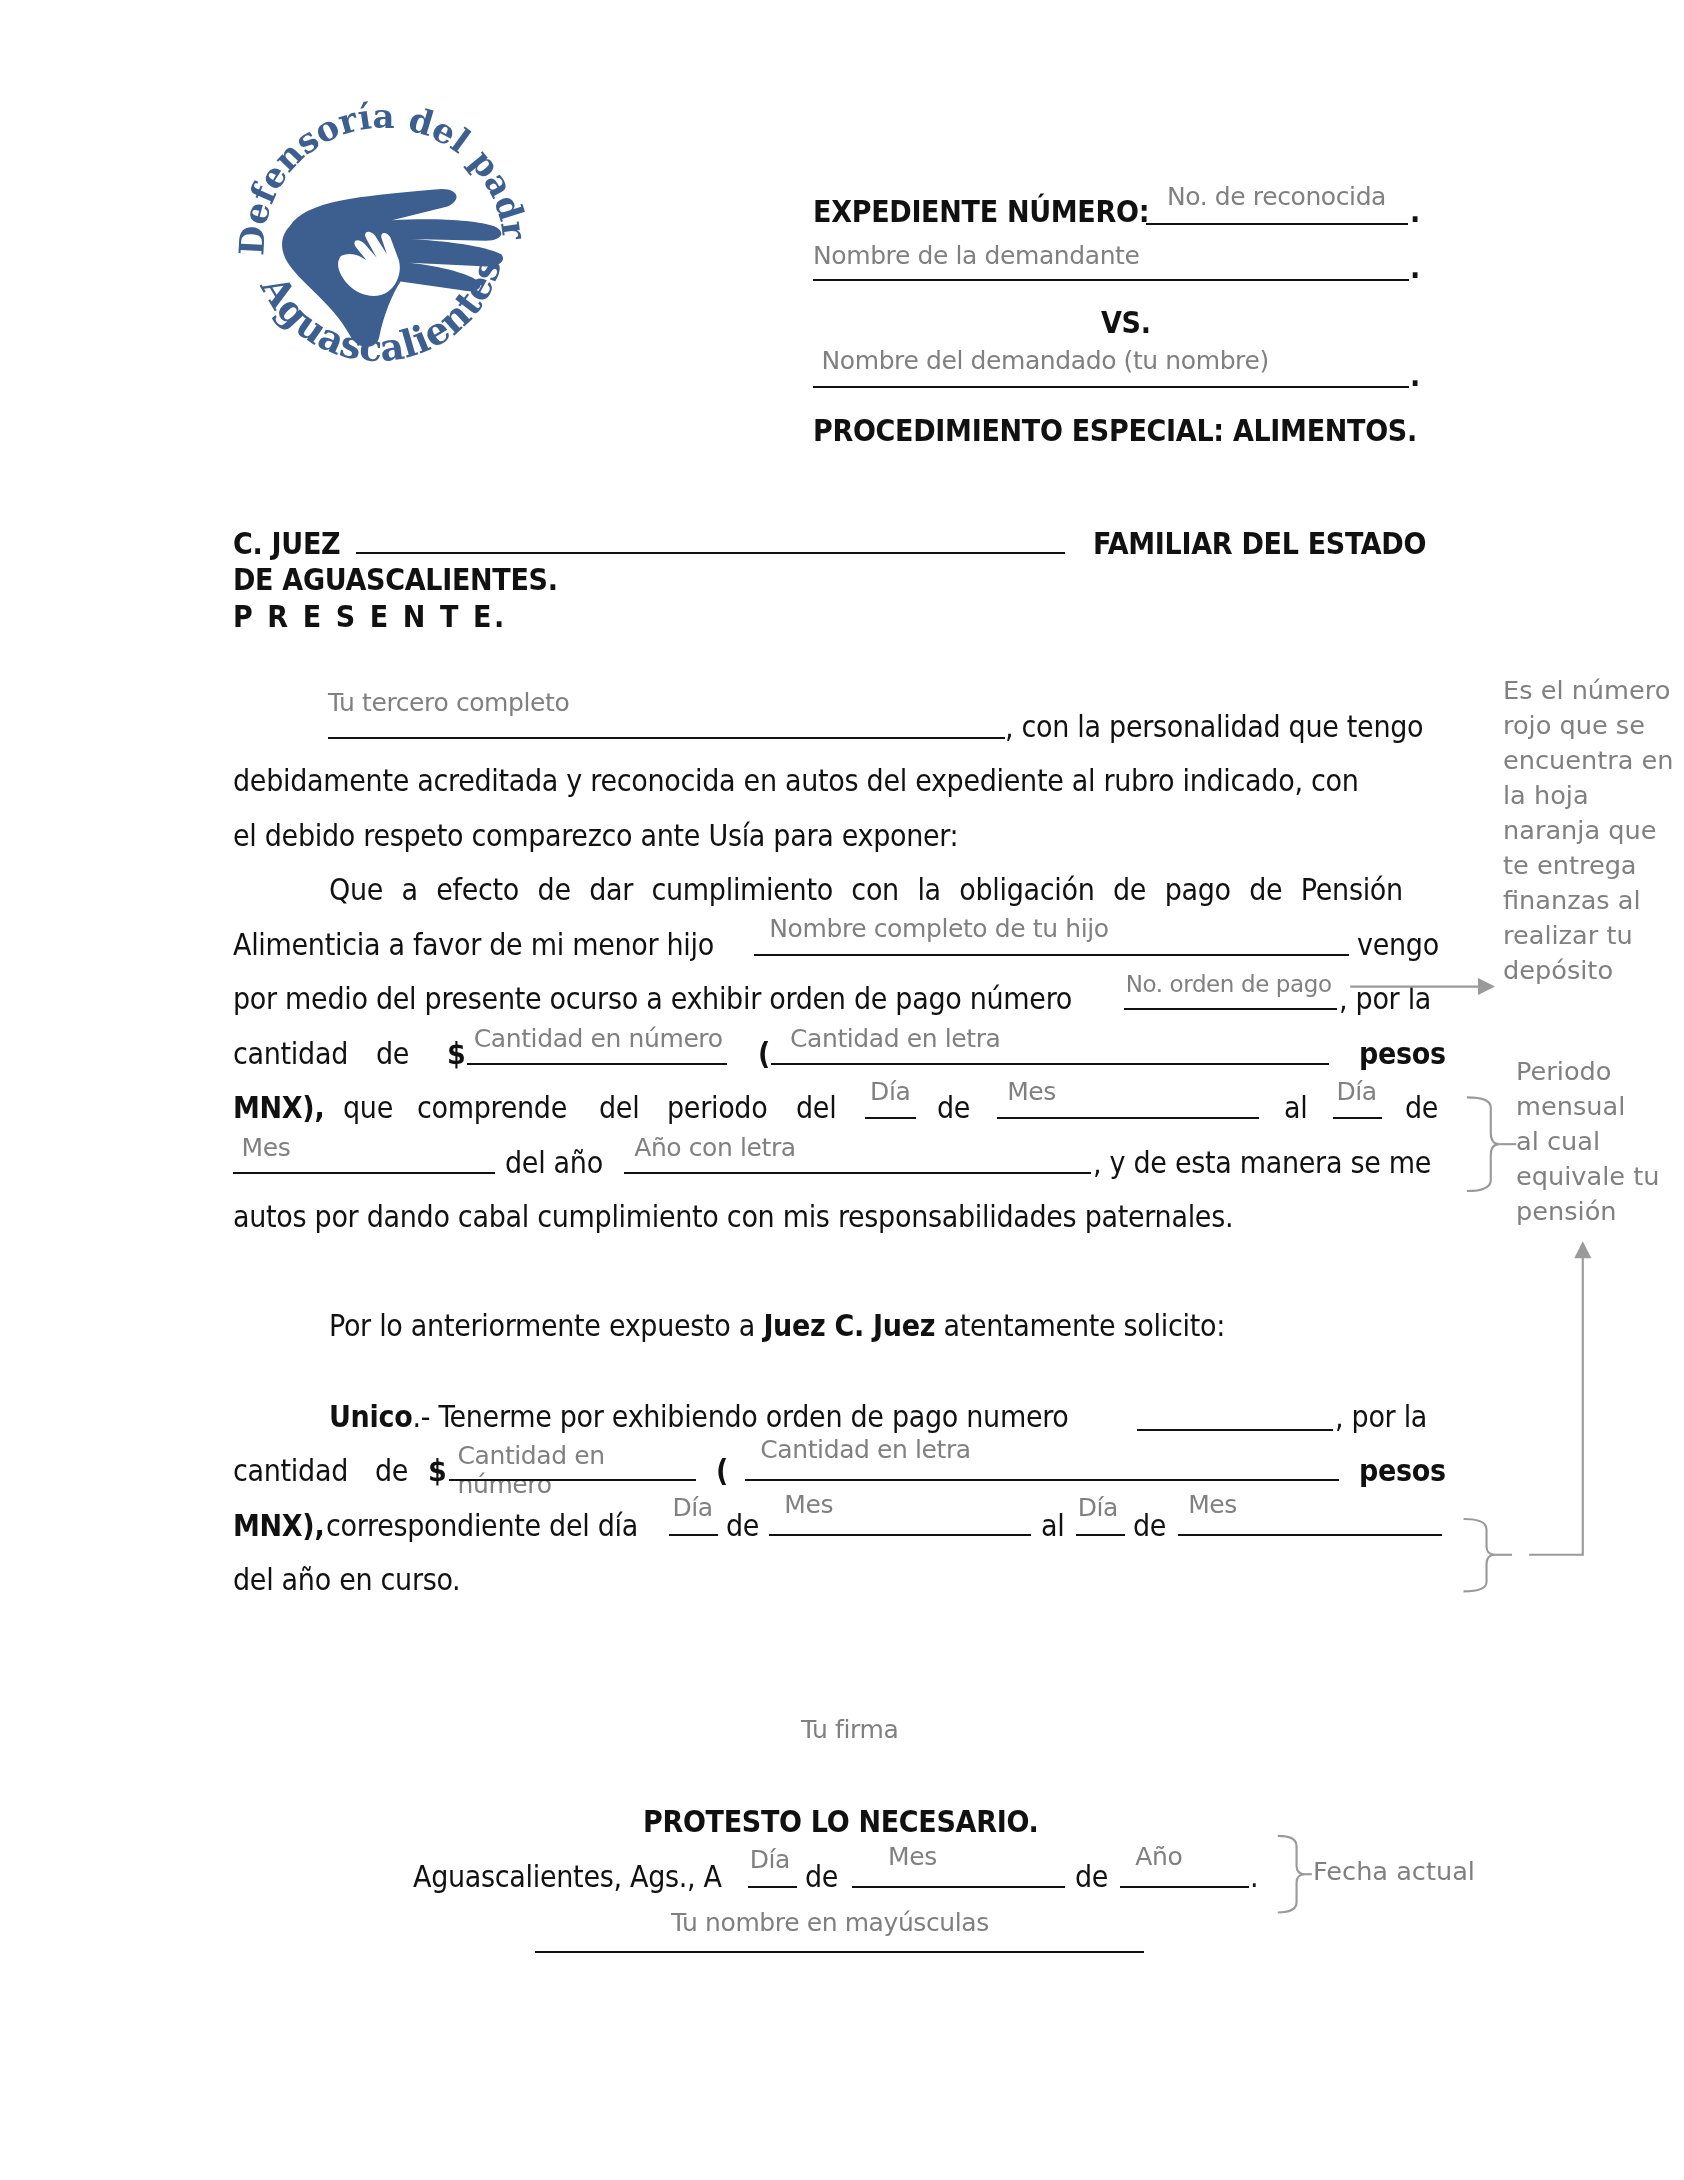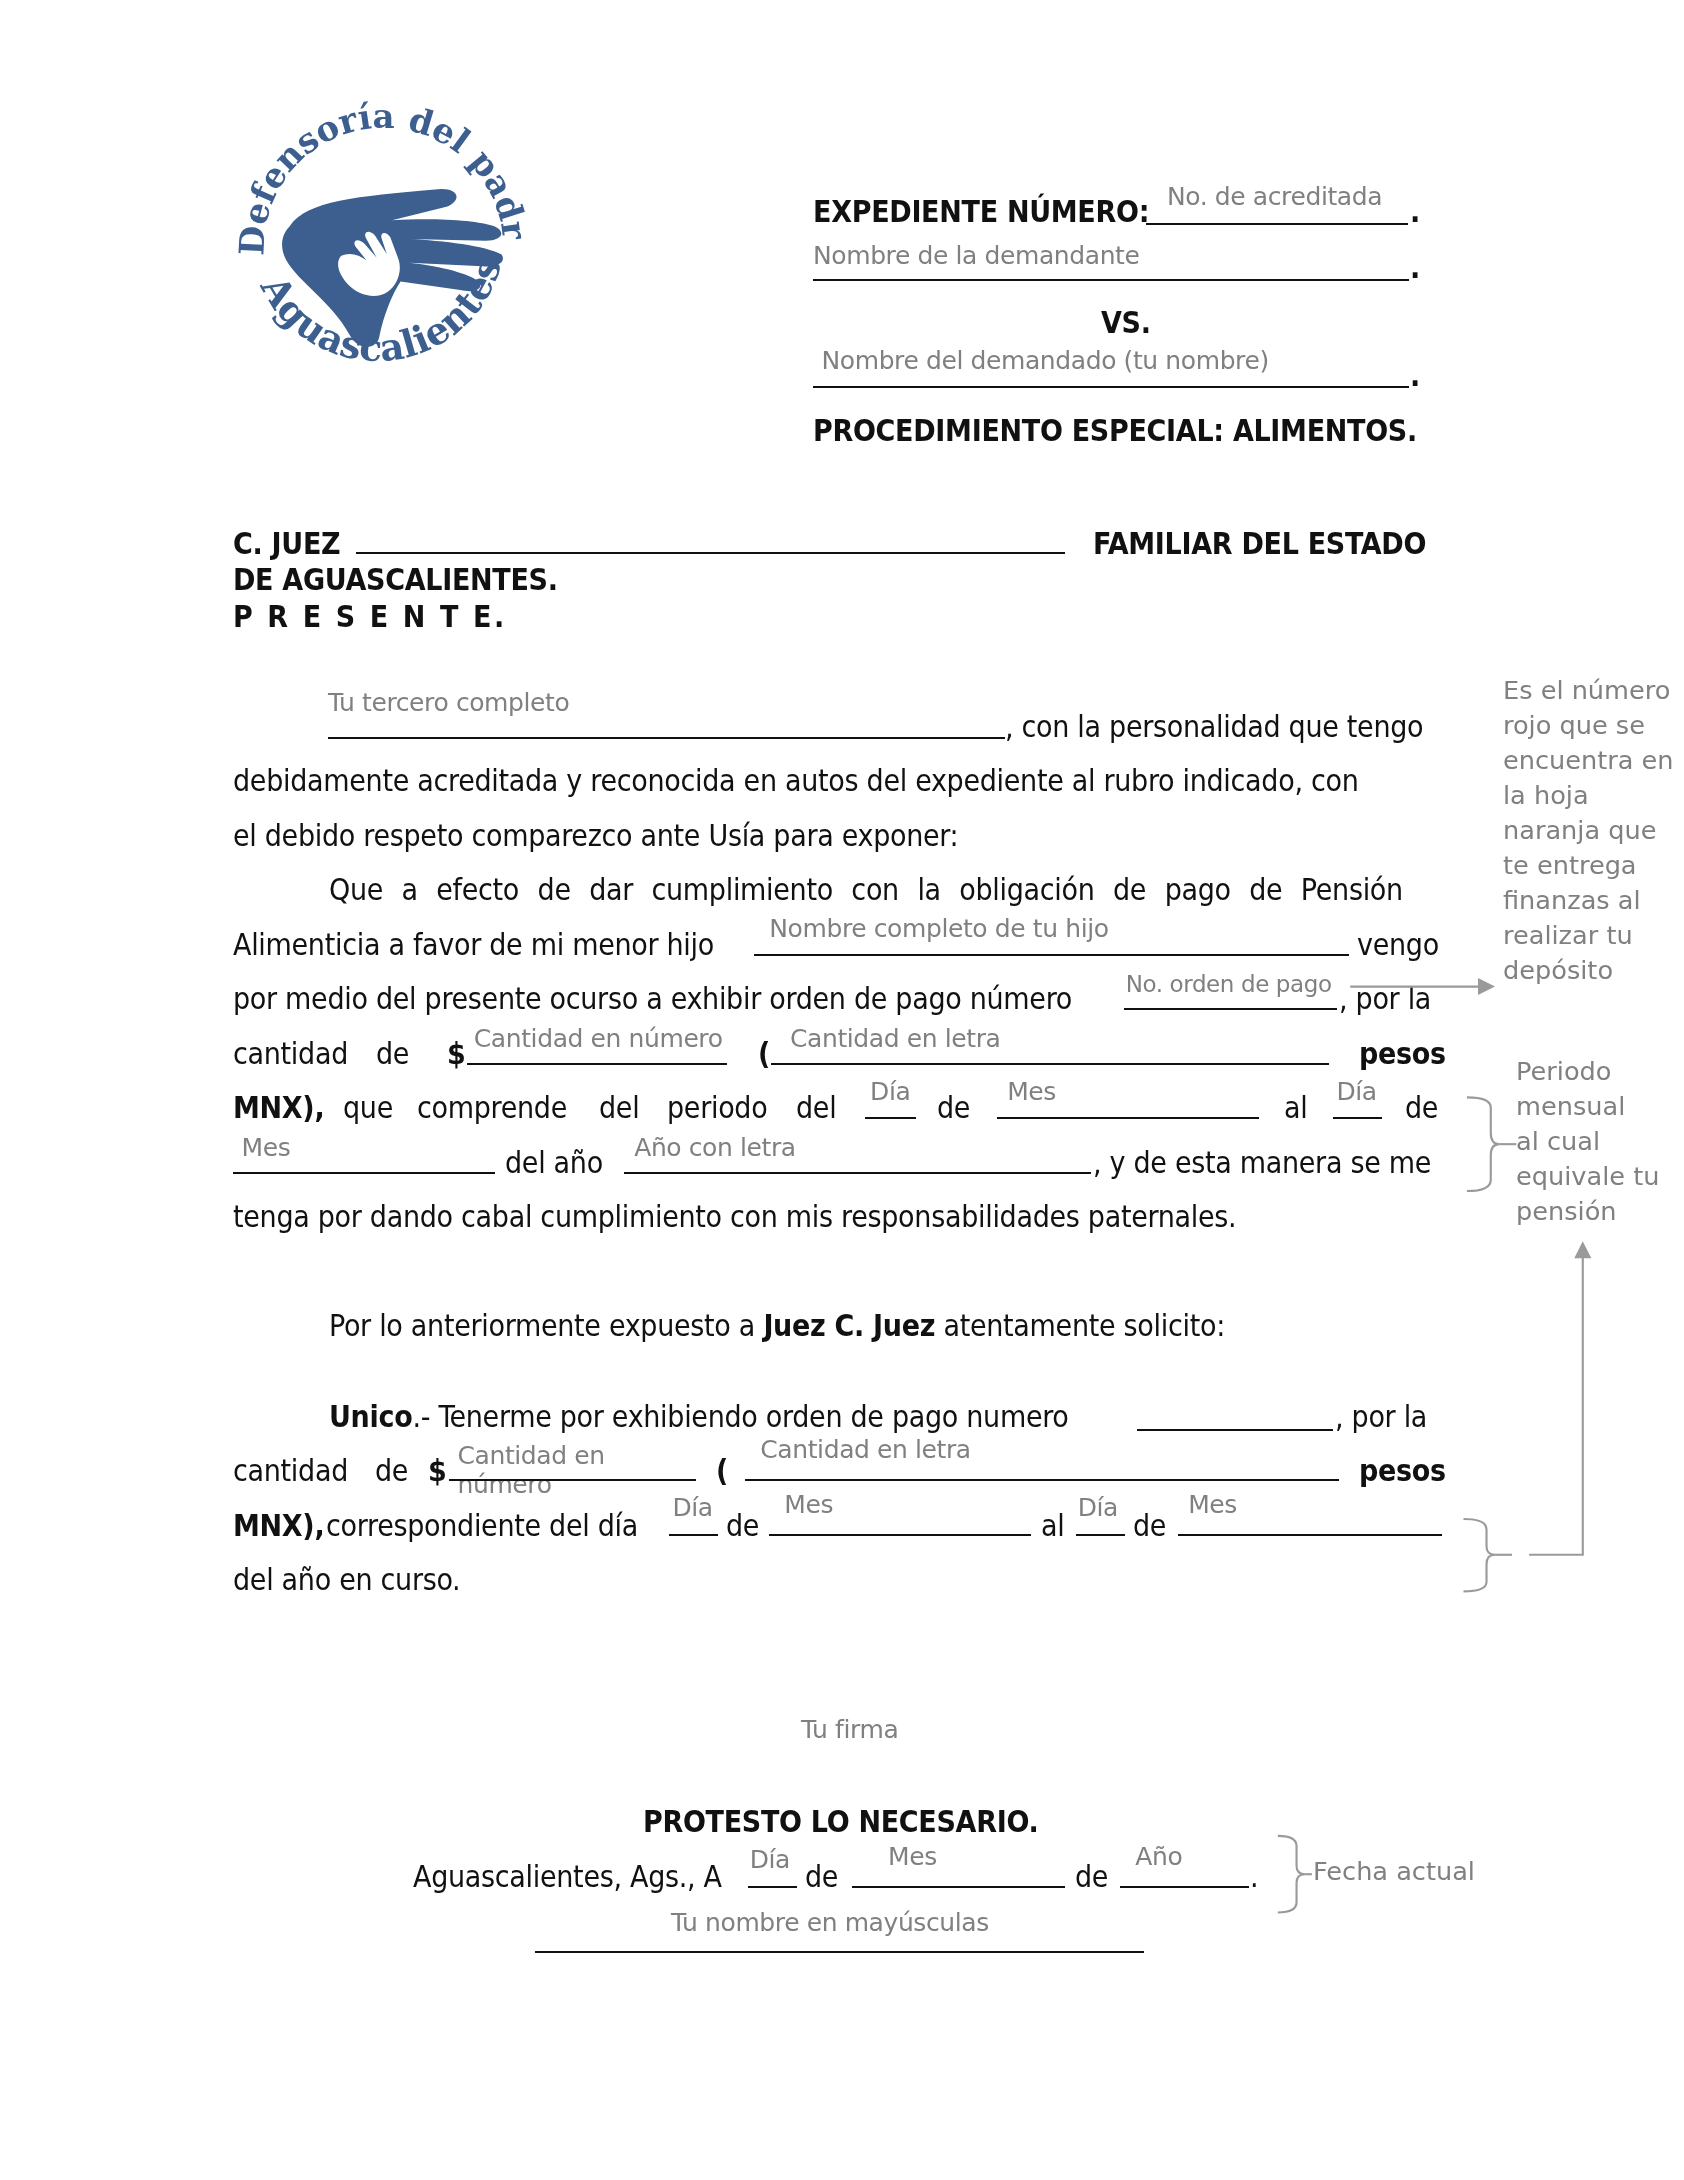--- a/index.html
+++ b/index.html
@@ -39,21 +39,21 @@
 
     <path d="M130 170 C 140 165, 150 168, 160 175 L 148 160 C 142 152, 150 148, 158 156 L 172 172
              L 160 150 C 155 142, 163 138, 170 146 L 184 168 L 178 150 C 175 142, 183 140, 188 148
              L 198 175 C 202 190, 195 205, 185 212 C 170 222, 150 215, 140 205
              C 130 195, 122 180, 130 170 Z" fill="#fff"></path>
   </svg>
 </div>
 
 <div class="abs txt bold" style="left:813px;top:194px;">EXPEDIENTE NÚMERO:</div>
 <div class="field" style="left:1146px;top:170px;width:262px;height:58px;">
-  <span class="abs hint" style="left:21px;top:12px;">No. de acreditada</span>
+  <span class="abs hint" style="left:21px;top:12px;">No. de reconocida</span>
   <div class="line" style="left:0;right:0;top:53px;"></div>
 </div>
 <span class="abs txt bold" style="left:1410px;top:194px;">.</span>
 
 <div class="field" style="left:813px;top:234px;width:596px;height:49px;">
   <span class="abs hint" style="left:0;top:6.8px;">Nombre de la demandante</span>
   <div class="line" style="left:0;right:0;top:45px;"></div>
 </div>
 <span class="abs txt bold" style="left:1410px;top:250px;">.</span>
 
@@ -138,21 +138,21 @@
 <div class="field" style="left:233px;top:1135px;width:262px;height:43px;">
   <span class="abs hint" style="left:8.5px;top:-1.7px;">Mes</span>
   <div class="line" style="left:0;right:0;top:37px;"></div>
 </div>
 <div class="abs txt" style="left:505px;top:1145px;">del año</div>
 <div class="field" style="left:624px;top:1135px;width:467px;height:43px;">
   <span class="abs hint" style="left:10.2px;top:-1.7px;">Año con letra</span>
   <div class="line" style="left:0;right:0;top:37px;"></div>
 </div>
 <div class="abs txt" style="left:1093px;top:1145px;">, y de esta manera se me</div>
-<div class="abs txt" style="left:233px;top:1199px;">tenga por dando cabal cumplimiento con mis responsabilidades paternales.</div>
+<div class="abs txt" style="left:233px;top:1199px;">autos por dando cabal cumplimiento con mis responsabilidades paternales.</div>
 
 <div class="abs txt" style="left:329px;top:1308px;">
   <span>Por lo anteriormente expuesto a</span> <span class="bold">Juez C. Juez</span> <span>atentamente solicito:</span>
 </div>
 
 <div class="abs txt" style="left:329px;top:1399px;">
   <span class="bold">Unico</span><span>.- Tenerme por exhibiendo orden de pago numero</span>
 </div>
 <div class="field" style="left:1137px;top:1397px;width:196px;height:37px;">
   <div class="line" style="left:0;right:0;top:32px;"></div>

